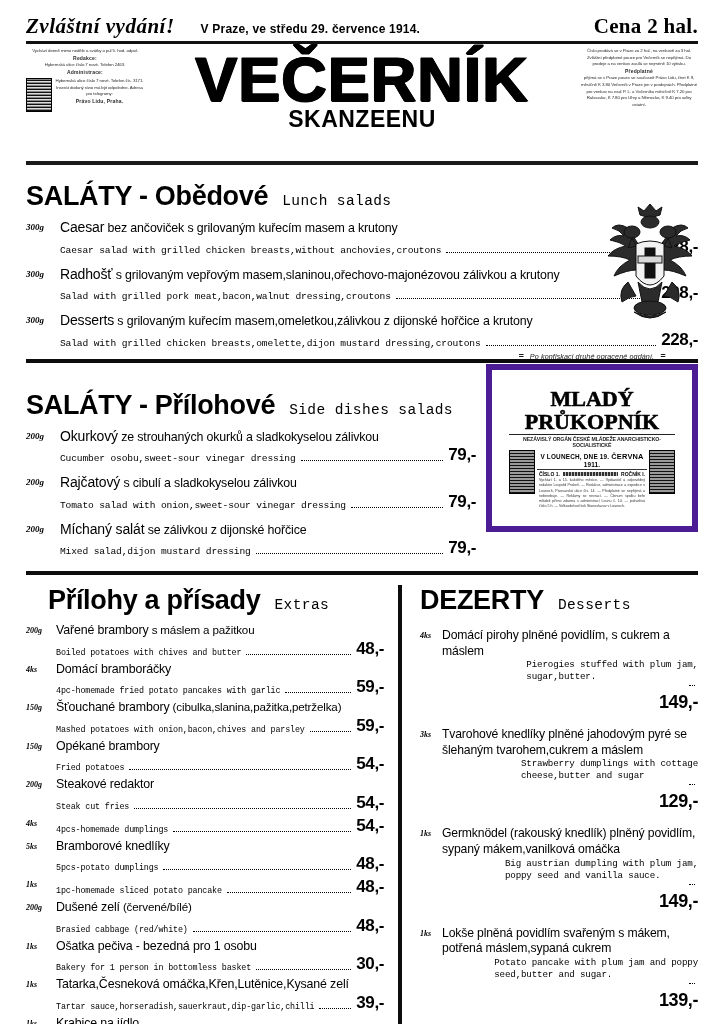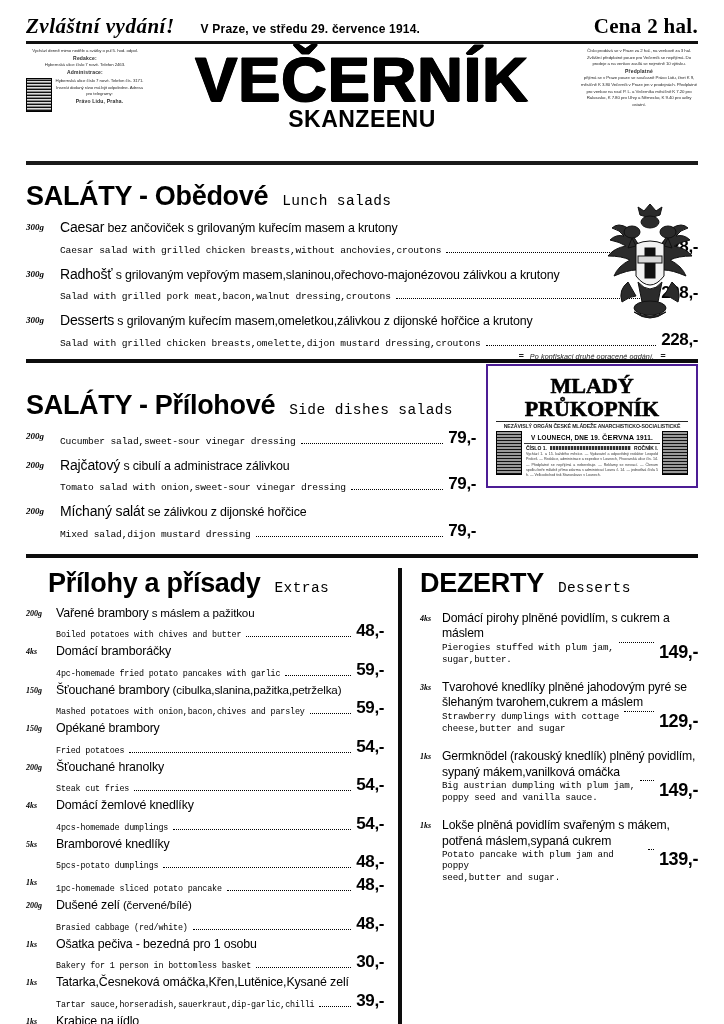--- a/index.html
+++ b/index.html
@@ -86,39 +86,39 @@
     font-family: "Liberation Mono", monospace; font-size: 9.6px;
     white-space: nowrap; letter-spacing: -.15px; padding-bottom: 1px;
   }
   .leader {
     flex: 1; border-bottom: 1.4px dotted #000; margin: 0 3px 4px 3px; min-width: 6px;
   }
   .price { font-weight: bold; font-size: 17px; letter-spacing: -.4px; white-space: nowrap; }
 
   
   .en-stack { display: flex; flex-direction: column; }
-  .dessert .en-row { align-items: flex-start; }
+  .dessert .en-row { align-items: flex-end; flex-direction: column; }
 
   
   .rule-thick { height: 4px; background: #0d0d0d; }
 
   
   .crest { position: absolute; right: 22px; top: 198px; width: 104px; height: 128px; }
 
   
   .ad {
     position: absolute; right: 26px; top: 352px; width: 212px;
   }
   .ad-top {
     display: flex; align-items: center; justify-content: center; gap: 6px;
     font-size: 7.2px; font-style: italic; letter-spacing: .1px; margin-bottom: 3px;
     color: #1a1a1a;
   }
   .ad-eq { font-weight: bold; font-size: 9px; line-height: .6; }
-  .ad-box { border: 2px solid #4c1d95; padding: 8px; }
+  .ad-box { border: 6px solid #4c1d95; padding: 17px; }
   .ad-title {
     text-align: center; font-weight: bold; font-size: 22px; letter-spacing: 0px;
     -webkit-text-stroke: .6px #000; filter: blur(.2px);
     font-family: "Liberation Serif", serif; line-height: 1.05;
   }
   .ad-strap {
     text-align: center; font-size: 5.2px; font-weight: bold; letter-spacing: -.1px;
     border-top: 1px solid #222; padding-top: 1px; margin-top: 1px; color: #1a1a1a;
   }
   .ad-lower { display: flex; gap: 2px; margin-top: 2px; }
@@ -289,34 +289,38 @@
   <div style="margin-top:27px; width:450px">
     <div class="sec-head">
       <div class="cz">SALÁTY - Přílohové</div>
       <div class="en">Side dishes salads</div>
     </div>
     <div class="items">
 
       <div class="item">
         <div class="qty">200g</div>
         <div class="body">
+          <div class="cz-line">
+            <b>Okurkový</b>
+            <span>ze strouhaných okurků a sladkokyselou zálivkou</span>
+          </div>
           <div class="en-row">
-            <div class="en-line">Cucumber salad,sweet-sour vinegar dressing</div>
+            <div class="en-line">Cucumber osobu,sweet-sour vinegar dressing</div>
             <div class="leader"></div>
             <div class="price">79,-</div>
           </div>
         </div>
       </div>
 
       <div class="item">
         <div class="qty">200g</div>
         <div class="body">
           <div class="cz-line">
             <b>Rajčatový</b>
-            <span>s cibulí a administrace zálivkou</span>
+            <span>s cibulí a sladkokyselou zálivkou</span>
           </div>
           <div class="en-row">
             <div class="en-line">Tomato salad with onion,sweet-sour vinegar dressing</div>
             <div class="leader"></div>
             <div class="price">79,-</div>
           </div>
         </div>
       </div>
 
       <div class="item">
@@ -417,32 +421,31 @@
               <div class="en-row">
                 <div class="en-line">Fried potatoes</div>
                 <div class="leader"></div>
                 <div class="price">54,-</div>
               </div>
             </div>
           </div>
           <div class="item">
             <div class="qty">200g</div>
             <div class="body">
-              <div class="cz-line"><b>Šťouchané hranolky</b></div>
+              <div class="cz-line"><b>Steakové redaktor</b></div>
               <div class="en-row">
                 <div class="en-line">Steak cut fries</div>
                 <div class="leader"></div>
                 <div class="price">54,-</div>
               </div>
             </div>
           </div>
           <div class="item">
             <div class="qty">4ks</div>
             <div class="body">
-              <div class="cz-line"><b>Domácí žemlové knedlíky</b></div>
               <div class="en-row">
                 <div class="en-line">4pcs-homemade dumplings</div>
                 <div class="leader"></div>
                 <div class="price">54,-</div>
               </div>
             </div>
           </div>
           <div class="item">
             <div class="qty">5ks</div>
             <div class="body">

